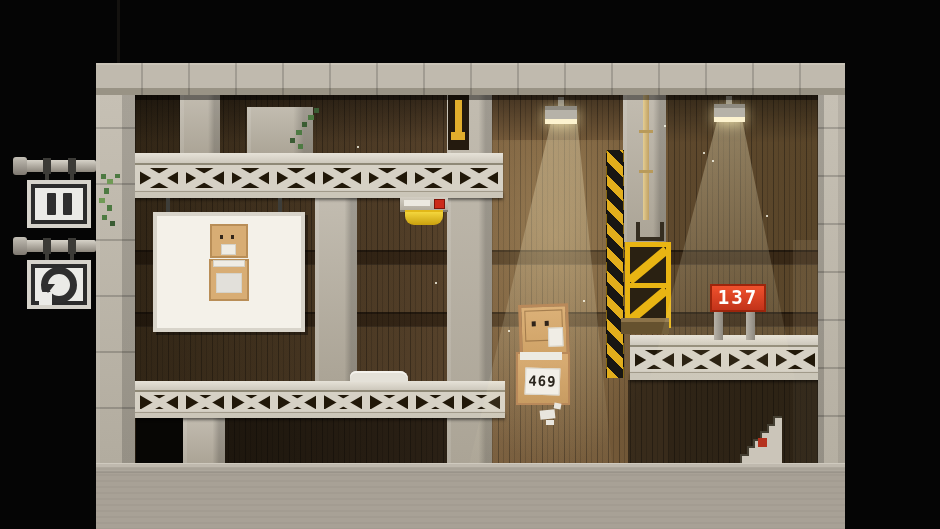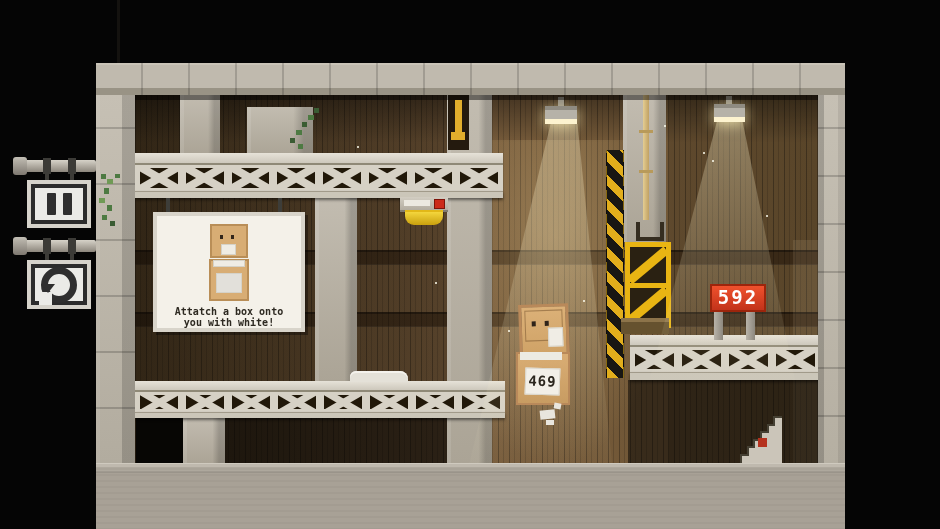--- a/index.html
+++ b/index.html
@@ -238,44 +238,40 @@
   <div class="abs tut-sign" style="left:153px;top:212px;width:144px;height:112px;">
     <div class="mini-box" style="width:34px;height:30px;margin-top:8px;">
       <div class="mini-eye" style="left:8px;top:9px;"></div>
       <div class="mini-eye" style="left:19px;top:9px;"></div>
       <div class="mini-label" style="left:9px;top:18px;width:13px;height:9px;"></div>
     </div>
     <div class="mini-box" style="width:36px;height:38px;margin-top:1px;">
       <div class="mini-label" style="left:2px;top:-1px;width:30px;height:5px;"></div>
       <div class="mini-label" style="left:5px;top:12px;width:24px;height:18px;background:#e2e0da;"></div>
     </div>
-    <div class="tut-text" style="margin-top:5px;">
-      <div>Attatch a box onto</div>
-      <div>you with white!</div>
-    </div>
   </div>
 
   <div class="abs" style="left:400px;top:197px;width:48px;height:13px;background:linear-gradient(180deg,#d2cdc2,#b3ada1);border-bottom:2px solid #827c70;">
     <div class="abs" style="left:4px;top:3px;width:26px;height:6px;background:#ece9e1;"></div>
     <div class="abs" style="left:34px;top:2px;width:9px;height:8px;background:#cc2a1a;border:1px solid #7e140a;"></div>
   </div>
   <div class="abs" style="left:405px;top:210px;width:38px;height:13px;background:linear-gradient(180deg,#f4d63d,#c9a00e);border-radius:0 0 9px 9px;border-top:2px solid #e2b818;"></div>
 
   <div class="abs cone" style="left:468px;top:124px;width:150px;height:339px;clip-path:polygon(55% 0,73% 0,96% 100%,1% 100%);"></div>
   <div class="abs cone" style="left:648px;top:121px;width:150px;height:259px;clip-path:polygon(46% 0,63% 0,98% 100%,1% 100%);"></div>
   <div class="abs" style="left:462px;top:463px;width:165px;height:18px;background:radial-gradient(ellipse at 50% 0,rgba(255,240,200,.14),transparent 75%);"></div>
   <div class="abs" style="left:558px;top:97px;width:6px;height:10px;background:#8f8b81;"></div>
   <div class="abs lightbox" style="left:545px;top:106px;width:32px;height:18px;"></div>
   <div class="abs" style="left:726px;top:96px;width:6px;height:9px;background:#8f8b81;"></div>
   <div class="abs lightbox" style="left:714px;top:104px;width:31px;height:18px;"></div>
 
   <div class="abs leg" style="left:714px;top:308px;width:9px;height:29px;"></div>
   <div class="abs leg" style="left:746px;top:308px;width:9px;height:29px;"></div>
   <div class="abs counter" style="left:710px;top:284px;width:52px;height:24px;">
-    <span>592</span>
+    <span>137</span>
   </div>
 
   <div class="abs card" style="left:519px;top:304px;width:44px;height:48px;border:3px solid #b9895a;transform:rotate(-2deg);background:linear-gradient(180deg,#dcb178,#cfa266);">
     <div class="abs" style="left:3px;top:3px;right:3px;bottom:14px;border:1px solid rgba(120,86,48,.55);"></div>
     <div class="abs" style="left:10px;top:14px;width:4px;height:5px;background:#2f241a;"></div>
     <div class="abs" style="left:23px;top:14px;width:4px;height:5px;background:#2f241a;"></div>
     <div class="abs" style="left:26px;top:21px;width:13px;height:17px;background:#f0ede5;border:1px solid #d8d5cb;"></div>
   </div>
   <div class="abs card" style="left:516px;top:352px;width:50px;height:49px;background:linear-gradient(180deg,#d9ad74,#c89c62);border:2px solid #b9895a;">
     <div class="abs" style="left:2px;top:-2px;width:42px;height:8px;background:#ecebe3;"></div>

